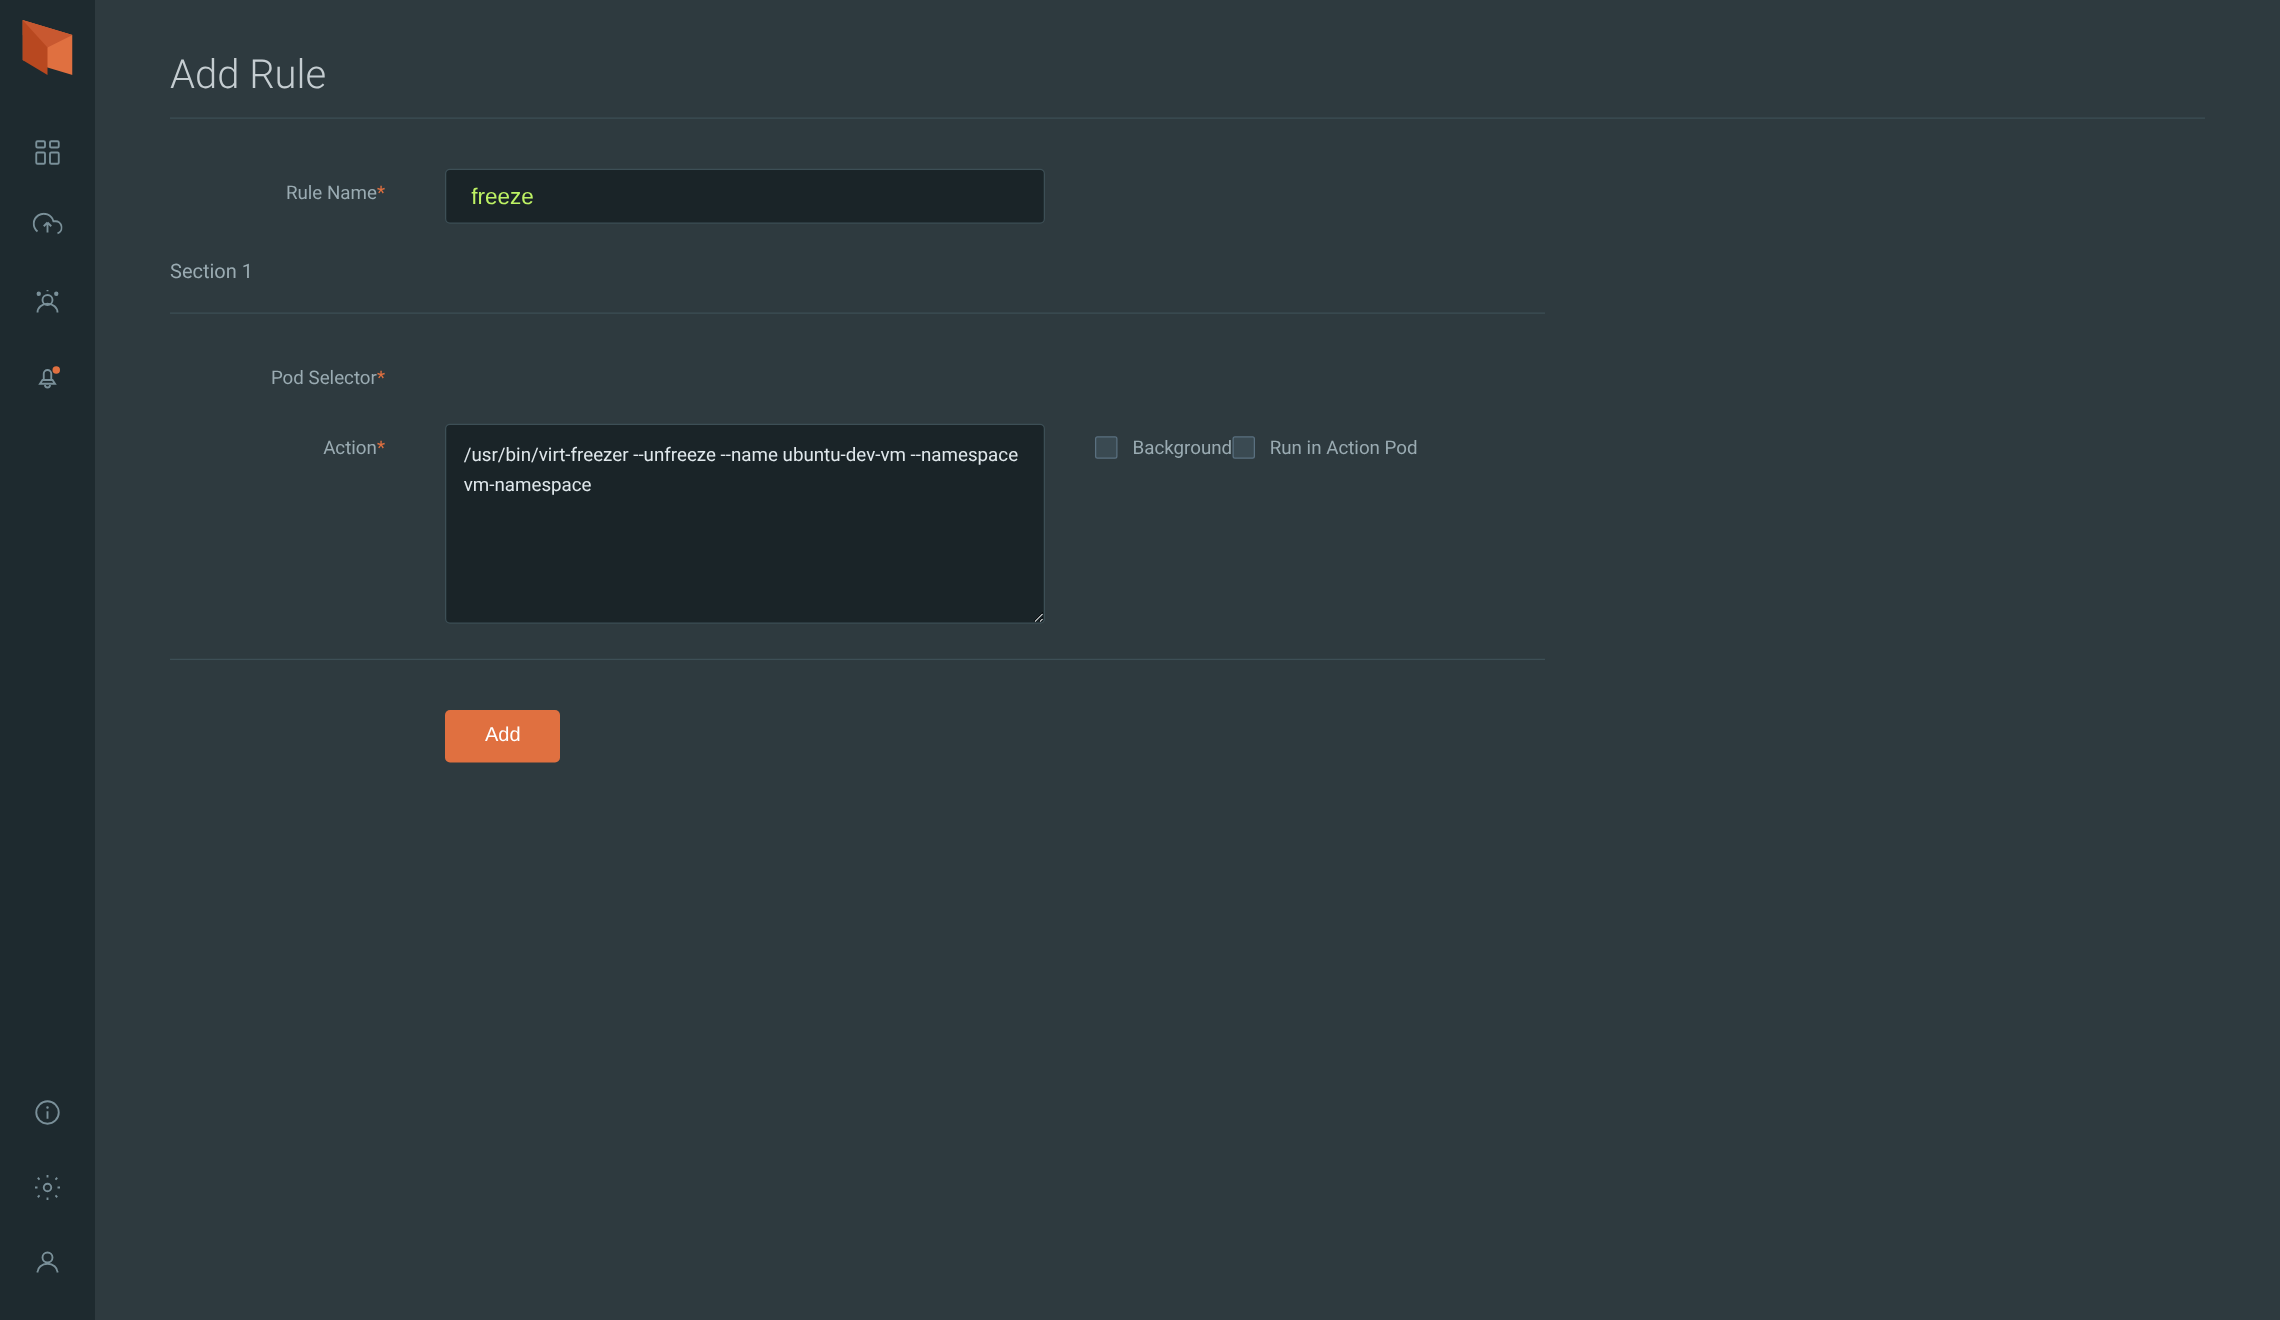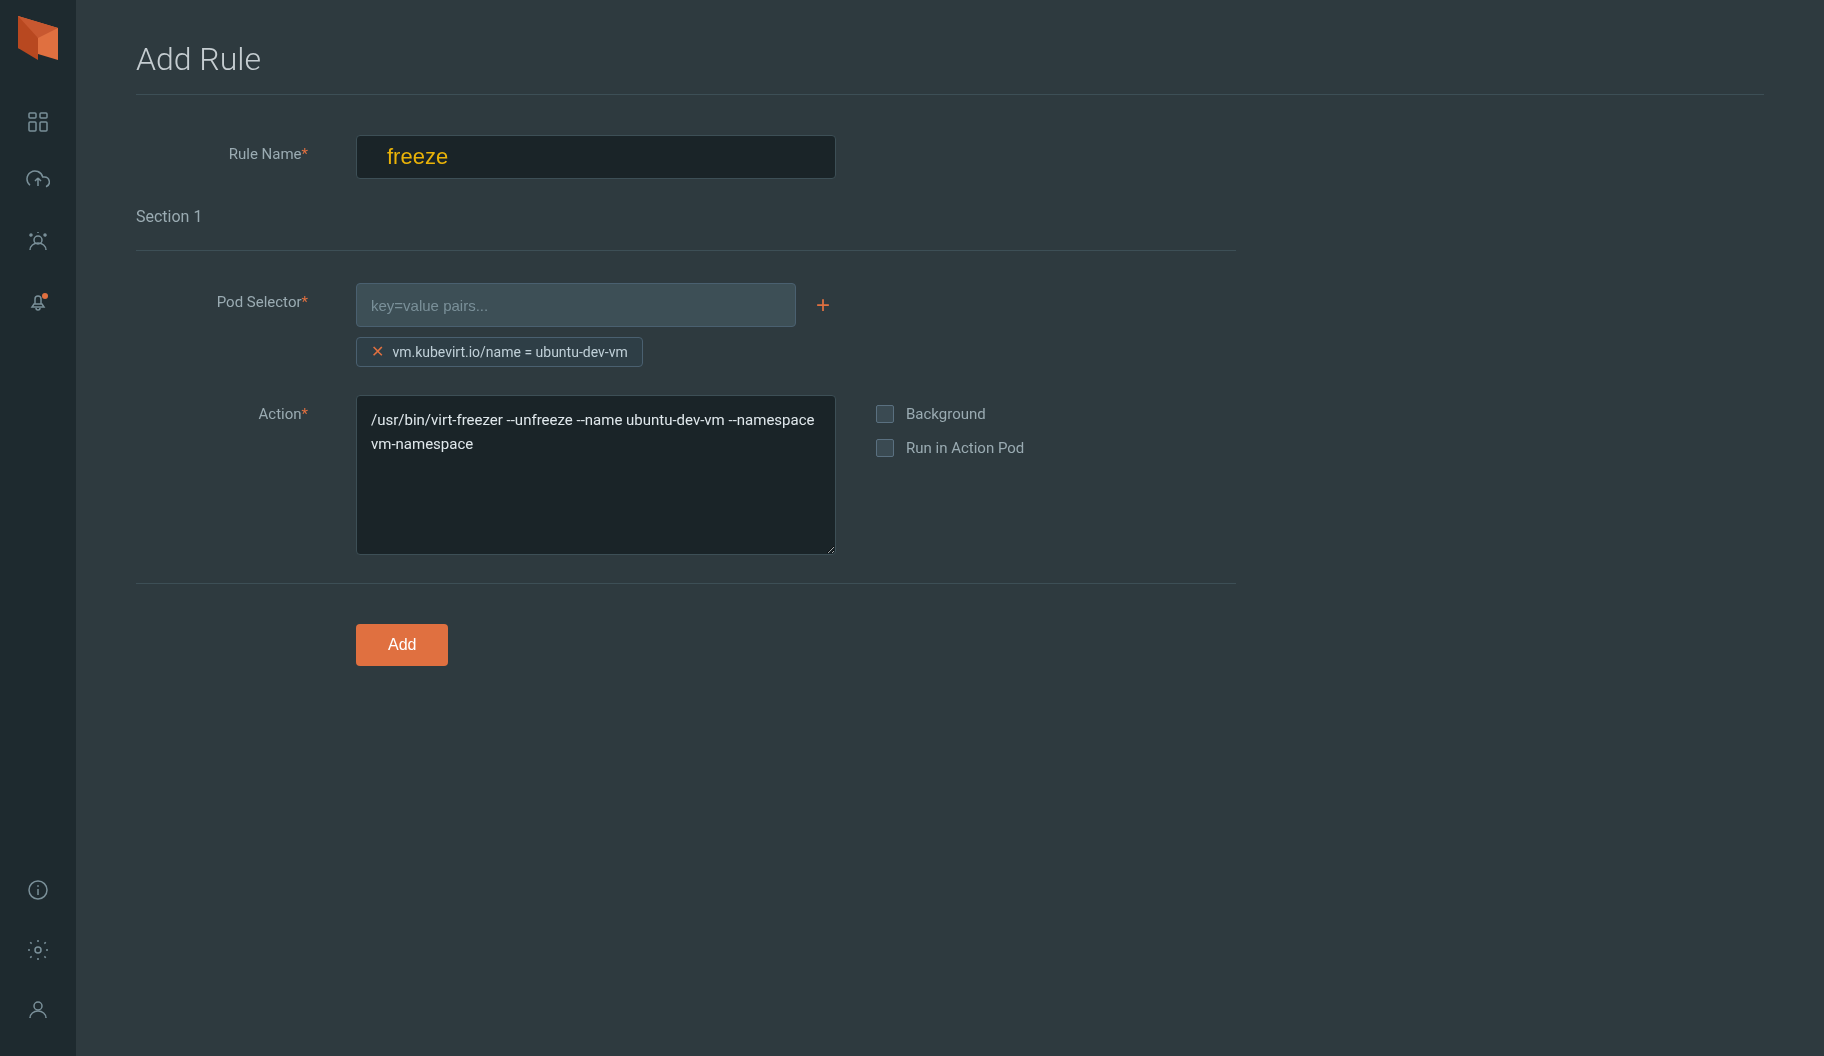--- a/index.html
+++ b/index.html
@@ -126,23 +126,23 @@
       flex: 1;
     }
 
     
     .text-input {
       width: 480px;
       height: 44px;
       background-color: #1a2428;
       border: 1px solid #3d4f56;
       border-radius: 4px;
-      color: #eab308;
-      font-size: 22px;
-      padding: 0 30px;
+      color: #bef264;
+      font-size: 18px;
+      padding: 0 20px;
       outline: none;
     }
 
     .pod-selector-row {
       display: flex;
       align-items: center;
       gap: 10px;
     }
 
     .pod-selector-input {
@@ -229,22 +229,21 @@
       font-size: 15px;
       padding: 12px 14px;
       outline: none;
       resize: both;
       font-family: inherit;
       line-height: 1.6;
     }
 
     .checkboxes-group {
       display: flex;
-      flex-direction: column;
-      gap: 16px;
+      flex-direction: row;
       padding-top: 10px;
     }
 
     .checkbox-item {
       display: flex;
       align-items: center;
       gap: 12px;
       cursor: pointer;
     }
 
@@ -386,32 +385,20 @@
       </div>
     </div>
 
     <div class="section-heading">Section 1</div>
     <div class="section-divider"></div>
 
     <div class="form-row">
       <label class="form-label">
         <span>Pod Selector</span><span class="required-star">*</span>
       </label>
-      <div class="form-field">
-        <div class="pod-selector-row">
-          <input type="text" class="pod-selector-input" placeholder="key=value pairs..." style="">
-          <button class="add-btn-small">+</button>
-        </div>
-        <div class="pod-tags">
-          <div class="pod-tag">
-            <span class="tag-remove">✕</span>
-            <span>vm.kubevirt.io/name = ubuntu-dev-vm</span>
-          </div>
-        </div>
-      </div>
     </div>
 
 
     <div class="form-row">
       <label class="form-label">
         <span>Action</span><span class="required-star">*</span>
       </label>
       <div class="form-field">
         <div class="action-row">
           <textarea class="action-textarea" style="">/usr/bin/virt-freezer --unfreeze --name ubuntu-dev-vm --namespace vm-namespace</textarea>

